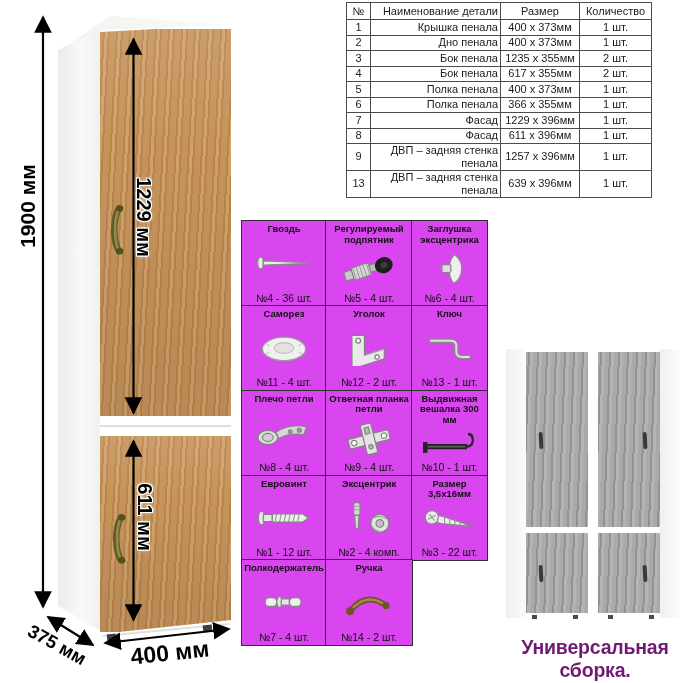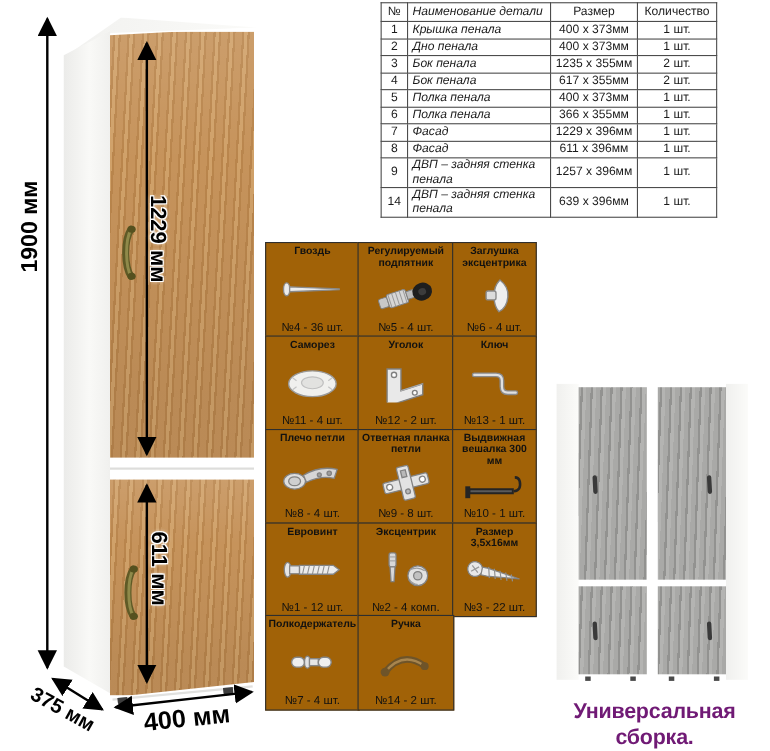--- a/index.html
+++ b/index.html
@@ -44,28 +44,28 @@
   .dim-400  { left:170px; top:653px; font-size:23px; transform:translate(-50%,-50%) rotate(-6deg); }
   .dim-375  { left:57px;  top:645px; font-size:18.5px; transform:translate(-50%,-50%) rotate(29deg); }
 
   
   .parts-table { position:absolute; left:346px; top:2px; border-collapse:collapse; table-layout:fixed; }
   .parts-table th, .parts-table td { border:1.5px solid #4c4c4c; font-size:11px; color:#1b1b1b;
     padding:0 2px; line-height:1.18; }
   .parts-table th { font-weight:normal; text-align:center; height:16px; }
   .parts-table tr { height:15.5px; }
   .parts-table .c0 { width:19px;  text-align:center; }
-  .parts-table .c1 { width:123px; text-align:left; padding-left:4px;font-style:italic; }
+  .parts-table .c1 { width:123px; text-align:right; padding-left:4px; }
   .parts-table .c2 { width:74px;  text-align:center; }
   .parts-table .c3 { width:67px;  text-align:center; }
 
   
   .hw-grid { position:absolute; left:242px; top:221px; display:grid;
     grid-template-columns:84px 86px 75px; grid-auto-rows:84.8px; }
-  .hw-cell { border:1.6px solid var(--border-color,#2e2e2e); margin:-0.8px; background:#a16207;
+  .hw-cell { border:1.6px solid var(--border-color,#2e2e2e); margin:-0.8px; background:#d946ef;
     box-sizing:border-box; display:flex; flex-direction:column; align-items:center;
     justify-content:space-between; padding:3px 1px 2px; }
   .hw-title { font-weight:700; font-size:9.5px; text-align:center; line-height:1.12; color:#111; }
   .hw-img { flex:1 1 auto; min-height:0; width:100%; display:flex; align-items:center; justify-content:center; }
   .hw-img svg { width:62px; height:36px; }
   .hw-count { font-weight:400; font-size:10.5px; color:#111; white-space:nowrap; }
 
   
   .vcab { position:absolute; top:346px; width:82px; height:274px; background:#fff; }
   .vcab-left  { left:506px; }
@@ -203,21 +203,21 @@
           <td class="c2">611 х 396мм</td>
           <td class="c3">1 шт.</td>
         </tr>
         <tr>
           <td class="c0">9</td>
           <td class="c1">ДВП – задняя стенка пенала</td>
           <td class="c2">1257 х 396мм</td>
           <td class="c3">1 шт.</td>
         </tr>
         <tr>
-          <td class="c0">14</td>
+          <td class="c0">13</td>
           <td class="c1">ДВП – задняя стенка пенала</td>
           <td class="c2">639 х 396мм</td>
           <td class="c3">1 шт.</td>
         </tr>
       </tbody>
   </table>
 
   <div class="hw-grid">
       <div class="hw-cell">
         <div class="hw-title">Гвоздь</div>
@@ -316,21 +316,21 @@
             <g transform="rotate(-14 33 21)" fill="#e3e3e3" stroke="#838383" stroke-width="1.3">
               <rect x="10" y="16" width="46" height="11" rx="2"></rect>
               <rect x="27" y="4" width="12" height="34" rx="2"></rect>
               <circle cx="16" cy="21.5" r="3" fill="#fff"></circle>
               <circle cx="50" cy="21.5" r="3" fill="#fff"></circle>
               <rect x="30.5" y="8" width="5" height="7" fill="#b9b9b9"></rect>
               <circle cx="33" cy="30" r="2.4" fill="#b9b9b9"></circle>
             </g>
           </svg>
         </div>
-        <div class="hw-count">№9 - 8 шт.</div>
+        <div class="hw-count">№9 - 4 шт.</div>
       </div>
       <div class="hw-cell">
         <div class="hw-title">Выдвижная вешалка 300 мм</div>
         <div class="hw-img">
           <svg viewBox="0 0 66 40">
             <path d="M6 24 h46" stroke="#242424" stroke-width="6"></path>
             <path d="M8 24 h42" stroke="#5a5a5a" stroke-width="2"></path>
             <path d="M52 24 q8 -1 6 -10 q-1 -4 -5 -4" fill="none" stroke="#242424" stroke-width="2.6"></path>
             <rect x="3" y="19" width="5" height="12" fill="#242424"></rect>
           </svg>

